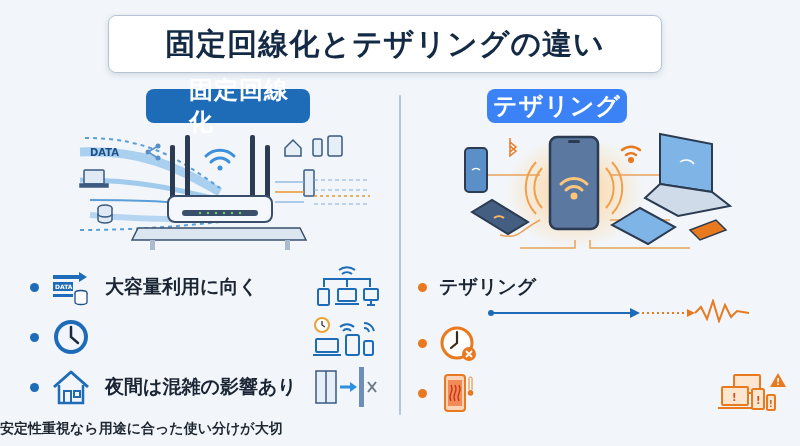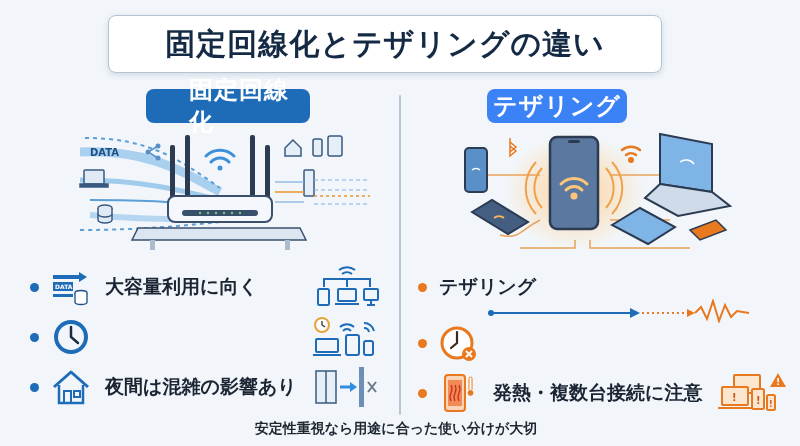--- a/index.html
+++ b/index.html
@@ -40,21 +40,21 @@
     height: 50px; display: flex; align-items: center; position: relative;
   }
   .bullet { width: 9px; height: 9px; border-radius: 50%; margin-right: 12px; flex-shrink: 0; }
   .bullet.blue { background: #1e6cb8; }
   .bullet.orange { background: #e8791e; }
   .f-icon { width: 40px; height: 40px; margin-right: 14px; flex-shrink: 0; display: flex; align-items: center; justify-content: center; }
   .f-text { font-size: 19px; font-weight: bold; color: #1a2433; white-space: nowrap; }
   .f-side { position: absolute; right: 8px; top: 3px; width: 70px; height: 44px; }
 
   .footer {
-    position: absolute; left: 0; top: 420px; width: 792px; text-align: center;
+    position: absolute; left: 0; top: 420px; width: 792px; text-align: left;
     font-size: 14px; font-weight: bold; color: #1e2630;
   }
 </style>
 </head>
 <body>
 
 <div class="title-box">
   <span>固定回線化とテザリングの違い</span>
 </div>
 
@@ -310,21 +310,20 @@
     <span class="bullet orange"></span>
     <span class="f-icon">
       <svg width="40" height="40" viewBox="0 0 40 40">
         <rect x="6" y="2" width="20" height="36" rx="3" fill="#fbd4b8" stroke="#e8791e" stroke-width="2"></rect>
         <rect x="9" y="7" width="14" height="26" fill="#f28a55"></rect>
         <path d="M12 28 q-2 -4 0 -8 q2 -4 0 -8 M16 28 q-2 -4 0 -8 q2 -4 0 -8 M20 28 q-2 -4 0 -8 q2 -4 0 -8" stroke="#c8321e" stroke-width="1.3" fill="none"></path>
         <rect x="30" y="4" width="3" height="14" rx="1.5" fill="#fff" stroke="#e8791e" stroke-width="1"></rect>
         <circle cx="31.5" cy="20" r="2.8" fill="#e8791e"></circle>
       </svg>
     </span>
-    <span class="f-text">発熱・複数台接続に注意</span>
     <svg class="f-side" viewBox="0 0 70 44" style="right:10px;">
       <g fill="#fde6cf" stroke="#e8791e" stroke-width="2">
         <rect x="16" y="4" width="26" height="18" rx="1"></rect>
         <rect x="4" y="16" width="26" height="18" rx="1"></rect>
           <path d="M0 37 H34"></path>
         <rect x="34" y="18" width="12" height="20" rx="1.5"></rect>
         <rect x="49" y="24" width="8" height="15" rx="1.5"></rect>
       </g>
       <g fill="#c8561a" font-family="DejaVu Sans, sans-serif" font-weight="bold" font-size="10">
         <text x="14" y="30">!</text>

